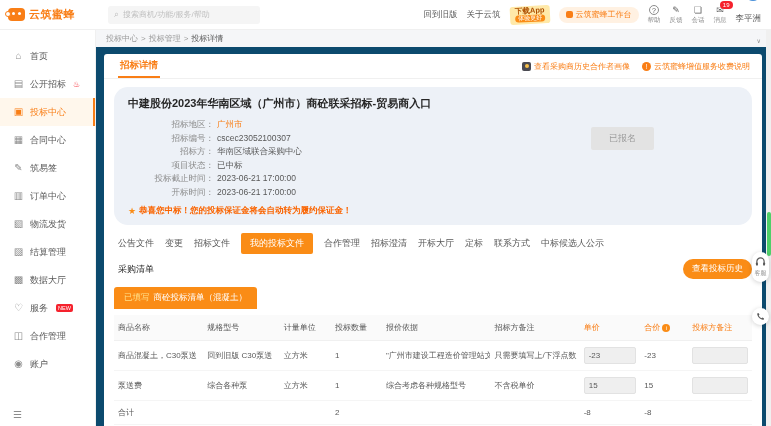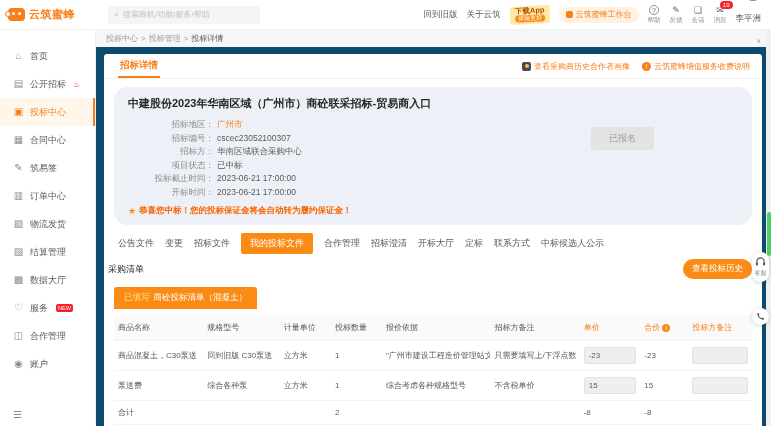--- a/index.html
+++ b/index.html
@@ -71,21 +71,21 @@
   .field-value { color:#595959; margin-left:3px; }
   .field-value.hl { color:#f97e16; }
   .signup-btn { position:absolute; right:98px; top:40px; background:#e3e3e3; border:none; color:#9c9c9c; font-size:9px; padding:5px 18px; border-radius:2px; font-family:inherit; }
   .notice-row { margin-top:6px; font-size:8.5px; color:#fa6400; font-weight:bold; display:flex; align-items:center; gap:3px; }
   .notice-star { color:#fa8c16; font-size:9px; }
 
   .tabs-row { display:flex; align-items:center; gap:11px; margin:2px 14px 0; height:24px; font-size:9px; color:#595959; }
   .tab { cursor:pointer; white-space:nowrap; }
   .tab.active { background:#fa8c16; color:#fff; padding:4px 9px; border-radius:2px; }
 
-  .section-row { display:flex; align-items:center; margin:4px 10px 0 4px; }
+  .section-row { display:flex; align-items:center; margin:4px 10px 0 14px; }
   .section-title { font-size:9px; color:#262626; }
   .history-btn { margin-left:auto; background:#fa8c16; border:none; color:#fff; font-size:8.5px; padding:4px 9px; border-radius:10px; cursor:pointer; font-family:inherit; }
 
   .sheet-tag { margin:8px 0 0 10px; display:inline-flex; align-items:center; gap:4px; background:#fa8c16; color:#fff; font-size:8.5px; padding:5px 10px; border-radius:3px 3px 0 0; cursor:pointer; }
   .sheet-tag .tag-status { color:#ffe08a; }
 
   table.ptable { width:calc(100% - 20px); margin:6px 10px 0; border-collapse:collapse; font-size:8px; table-layout:fixed; }
   .ptable th { background:#fafafa; color:#595959; font-weight:normal; text-align:left; padding:7px 4px; border-bottom:1px solid #f0f0f0; white-space:nowrap; overflow:hidden; }
   .ptable th.oh { color:#f97e16; }
   .ptable td { padding:6px 4px; border-bottom:1px solid #f5f5f5; color:#595959; white-space:nowrap; overflow:hidden; }

